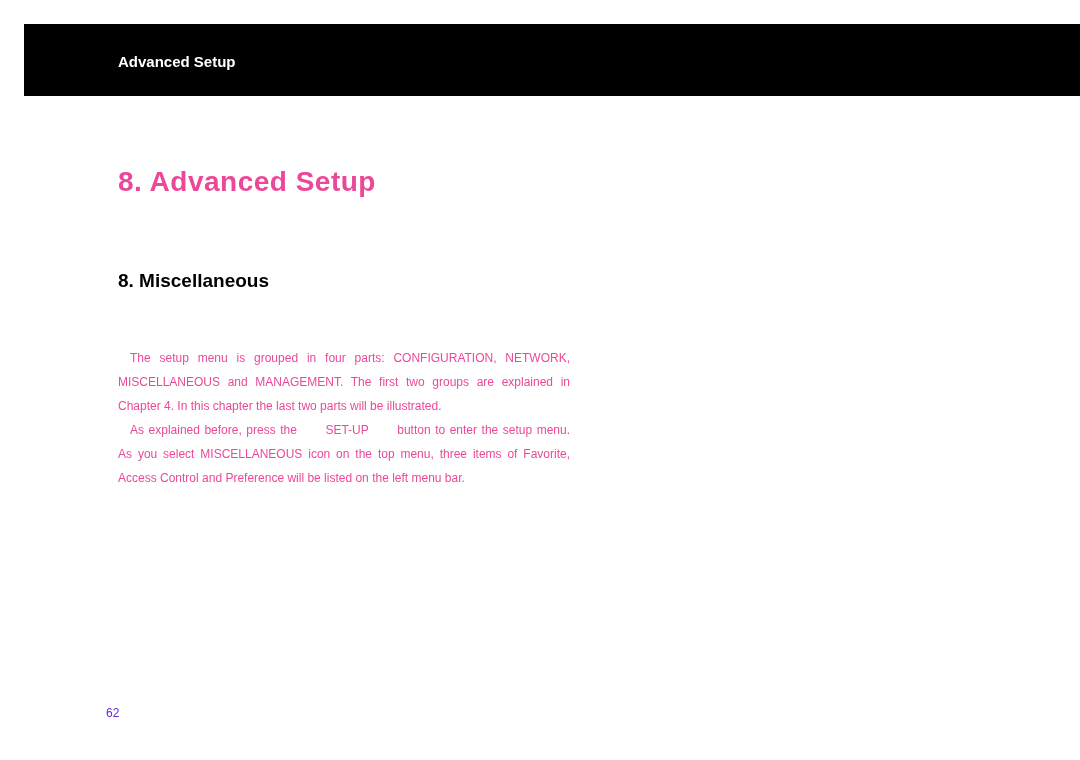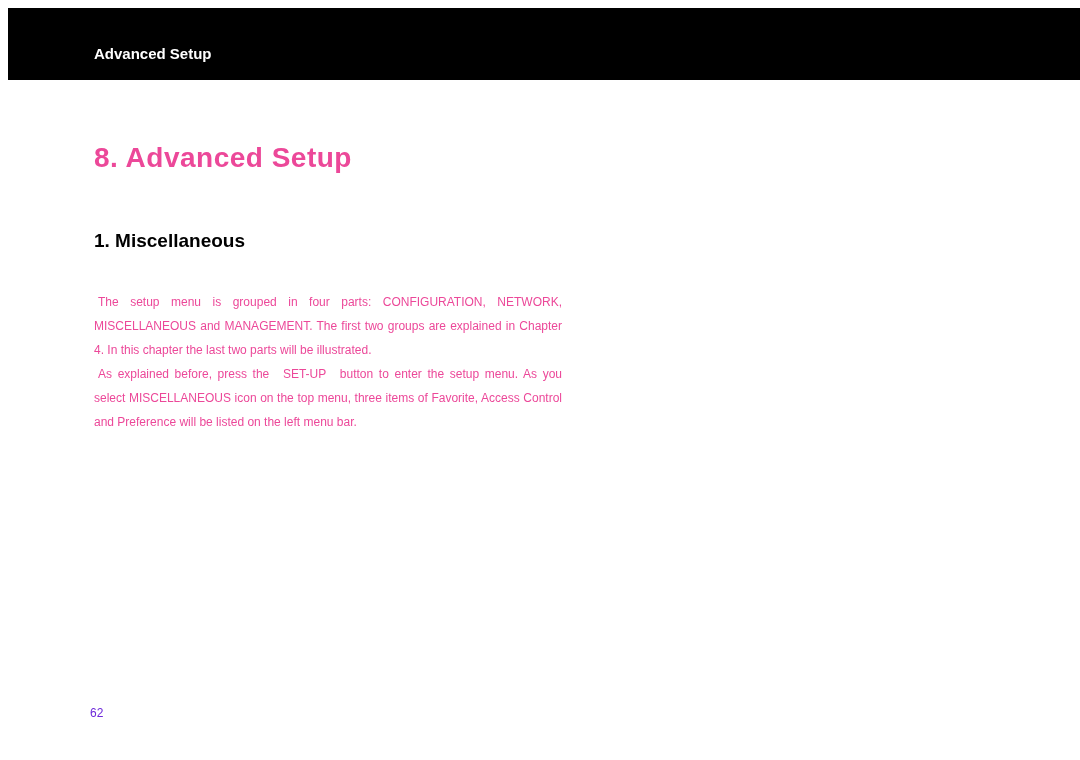--- a/index.html
+++ b/index.html
@@ -1,17 +1,17 @@
 <!DOCTYPE html>
 <html><head>
   <meta charset="utf-8">
   <style>
     * {
       margin: 0;
-      padding: 4px;
+      padding: 12px;
       box-sizing: border-box;
     }
     body {
       font-family: Verdana, Geneva, sans-serif;
       width: 1080px;
       height: 760px;
       background: #ffffff;
       position: relative;
     }
     .header-bar {
@@ -73,21 +73,21 @@
 <body>
 
 <div class="header-bar">
   <span class="header-text">Advanced Setup</span>
 </div>
 
 <div class="content">
   <h1 class="chapter-title">8. Advanced Setup</h1>
 
 
-  <h2 class="section-title">1. Miscellaneous</h2>
+  <h2 class="section-title">8. Miscellaneous</h2>
 
   <p class="section-paragraph">
     <span>The setup menu is grouped in four parts: CONFIGURATION, NETWORK, MISCELLANEOUS and MANAGEMENT. The first two groups are explained in Chapter 4. In this chapter the last two parts will be illustrated.</span>
     <br>
     <span>As explained before, press the </span><span class="bold-inline">SET-UP</span><span> button to enter the setup menu. As you select MISCELLANEOUS icon on the top menu, three items of Favorite, Access Control and Preference will be listed on the left menu bar.</span>
   </p>
 </div>
 
 <div class="page-number">62</div>
 

